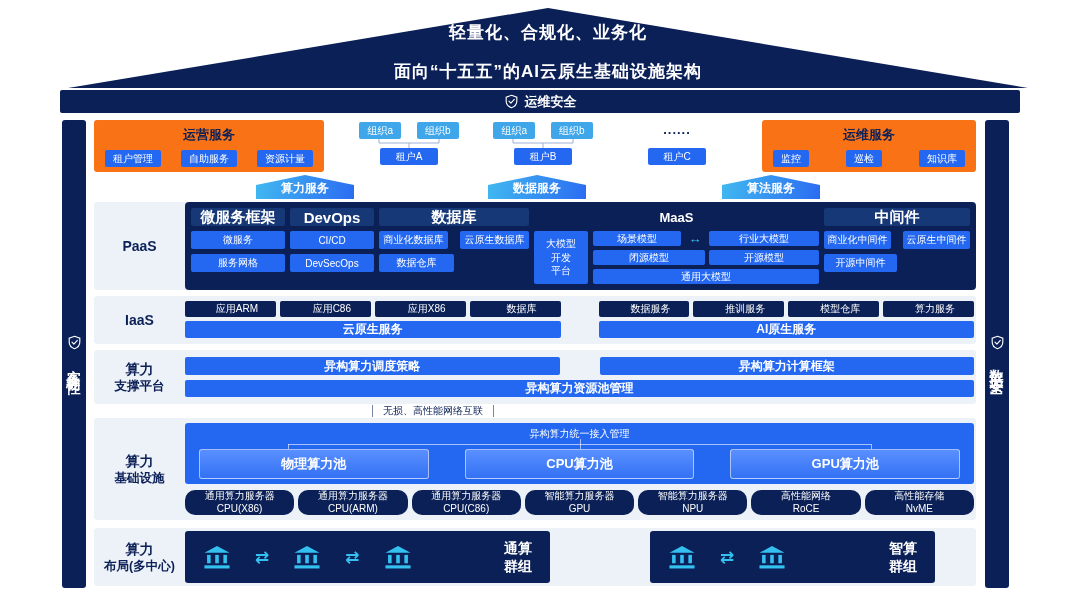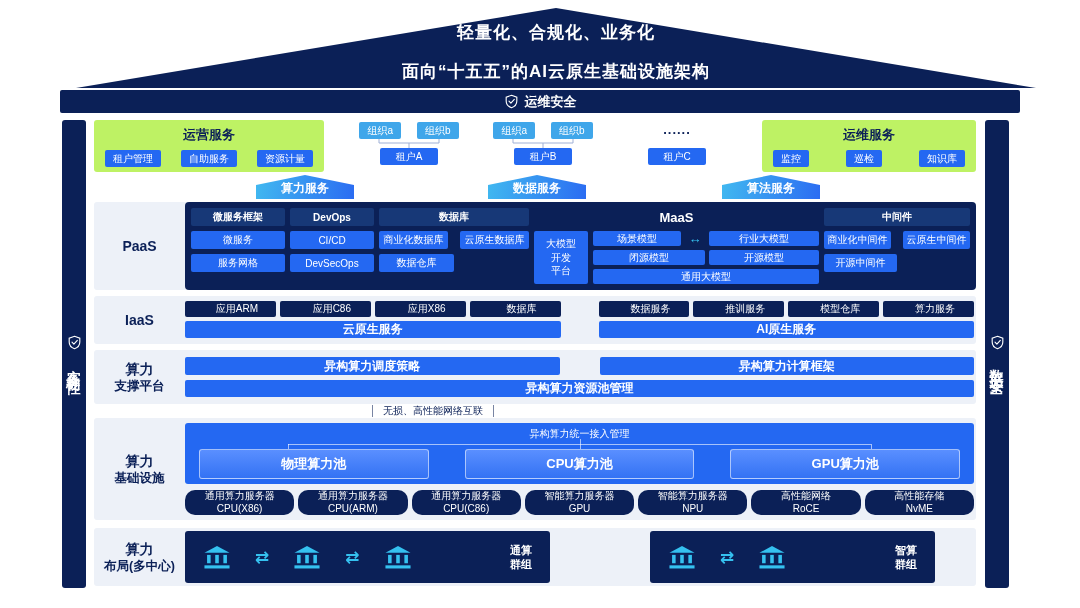--- a/index.html
+++ b/index.html
@@ -1,20 +1,20 @@
 <!DOCTYPE html>
 <html><head>
 <meta charset="utf-8">
 <style>
   * { margin:0; padding:0; box-sizing:border-box; }
   body { background:#fff; font-family:"Liberation Sans","DejaVu Sans",sans-serif; }
   .stage { position:relative; width:1080px; height:608px; background:#ffffff; overflow:hidden; }
 
   
-  .roof { position:absolute; left:76px; top:8px; width:960px; height:80px; }
+  .roof { position:absolute; left:68px; top:8px; width:960px; height:80px; }
   .roof-shape { position:absolute; inset:0; background:#0B2057; clip-path:polygon(50% 0, 100% 100%, 0 100%); }
   .roof-text { position:absolute; left:0; right:0; bottom:5px; text-align:center; color:#fff; }
   .roof-line1 { font-size:17px; font-weight:bold; letter-spacing:1px; }
   .roof-line2 { font-size:17px; font-weight:bold; margin-top:16px; letter-spacing:1px; }
 
   
   .topbar { position:absolute; left:60px; top:90px; width:960px; height:23px; background:#0B2057;
             border-radius:2px; display:flex; align-items:center; justify-content:center; gap:6px;
             color:#fff; font-weight:bold; font-size:13px; }
   .sidebar { position:absolute; top:120px; height:468px; width:24px; background:#0B2057; border-radius:3px;
@@ -29,21 +29,21 @@
   .btn { display:flex; align-items:center; justify-content:center; color:#fff; font-size:10px;
          border-radius:2px; padding:0 8px; height:17px; white-space:nowrap; }
   .btn.blue { background:#2468F2; }
   .btn.lblue { background:#3FA6EA; }
   .btn.navy { background:#0B2057; }
   .bar { background:#2468F2; color:#fff; font-weight:bold; font-size:12px; border-radius:2px;
          display:flex; align-items:center; justify-content:center; }
 
   
   .row1 { display:flex; gap:10px; height:52px; }
-  .card { background:#bef264; border-radius:3px; padding:6px 8px; display:flex; flex-direction:column; }
+  .card { background:#f97316; border-radius:3px; padding:6px 8px; display:flex; flex-direction:column; }
   .ops-card { width:230px; } .maint-card { width:214px; }
   .card-title { color:#0B2057; font-weight:bold; font-size:13px; text-align:center; }
   .btn-row { display:flex; margin-top:6px; justify-content:space-between; padding:0 3px; }
   .tenants { flex:1; display:flex; justify-content:space-around; padding:2px 8px 0; }
   .tenant-group { display:flex; flex-direction:column; align-items:center; width:126px; }
   .orgs { display:flex; gap:16px; height:17px; }
   .tconn { display:block; }
   .tspacer { height:9px; }
   .dots-text { color:#0B2057; font-weight:bold; font-size:13px; letter-spacing:1px; height:17px; line-height:15px; }
   .tenant-btn { width:58px; }
@@ -61,21 +61,21 @@
   .row { display:flex; background:#EDF1F8; border-radius:3px; }
   .row-label { width:91px; display:flex; flex-direction:column; align-items:center; justify-content:center;
                color:#0B2057; font-weight:bold; font-size:14px; line-height:1.3; text-align:center; }
   .row-label .l2 { font-size:12.5px; }
 
   
   .paas-row { height:88px; margin-bottom:6px; }
   .paas-panel { flex:1; background:#0B2057; border-radius:4px; display:flex; gap:5px; padding:6px; }
   .pgroup { display:flex; flex-direction:column; gap:5px; }
   .g-micro { width:94px; } .g-devops { width:84px; } .g-db { width:150px; } .g-mw { width:146px; } .g-maas { flex:1; }
-  .pgroup-title { height:18px; background:#173877; color:#fff; font-weight:bold; font-size:10px;
+  .pgroup-title { height:18px; background:#173877; color:#fff; font-weight:bold; font-size:15px;
                   display:flex; align-items:center; justify-content:center; border-radius:2px; }
   .pgroup .btn { height:18px; }
   .pair { display:flex; gap:12px; } .pair .btn { flex:1; padding:0 2px; }
   .half { display:flex; gap:4px; } .half .btn { flex:1; padding:0 2px; } .half .ph { flex:1; }
   .maas-title { background:transparent; font-size:13px; }
   .maas-body { display:flex; gap:5px; flex:1; }
   .maas-platform { width:54px; background:#2468F2; border-radius:2px; color:#fff; font-size:10px;
                    display:flex; flex-direction:column; align-items:center; justify-content:center; line-height:1.35; }
   .maas-grid { flex:1; display:grid; grid-template-columns:1fr 20px 1.25fr; grid-template-rows:1fr 1fr 1fr; gap:4px; }
   .maas-grid .btn { height:auto; padding:0 2px; }
@@ -118,21 +118,21 @@
   .server { flex:1; background:#0B2057; border-radius:10px; color:#fff; display:flex; flex-direction:column;
             align-items:center; justify-content:center; gap:1px; font-size:10px; line-height:1.2; text-align:center; }
 
   
   .layout-row { height:58px; }
   .layout-content { flex:1; position:relative; }
   .cluster-panel { position:absolute; top:3px; bottom:3px; background:#0B2057; border-radius:3px;
                    display:flex; align-items:center; gap:24px; padding:0 18px; color:#fff; }
   .cluster-panel.p1 { left:0; width:365px; } .cluster-panel.p2 { left:465px; width:285px; }
   .xarrow { color:#35C1F0; font-size:17px; font-weight:bold; }
-  .cluster-name { margin-left:auto; text-align:center; font-weight:bold; font-size:11px; line-height:1.3; }
+  .cluster-name { margin-left:auto; text-align:center; font-weight:bold; font-size:14px; line-height:1.3; }
 </style>
 </head>
 <body>
 
 <div class="stage">
 
   <div class="roof">
     <div class="roof-shape"></div>
     <div class="roof-text">
       <div class="roof-line1">轻量化、合规化、业务化</div>

